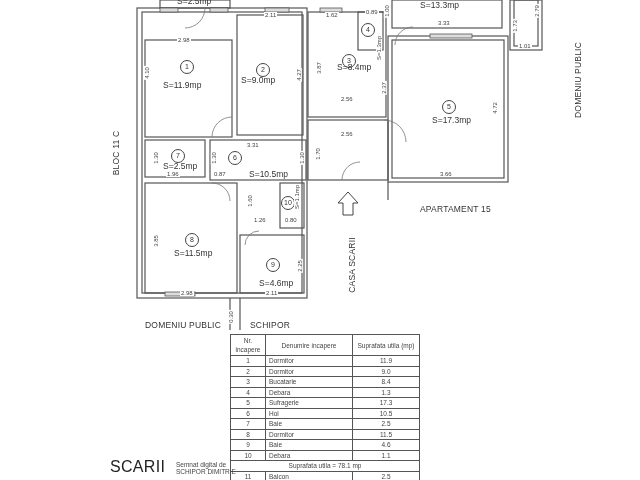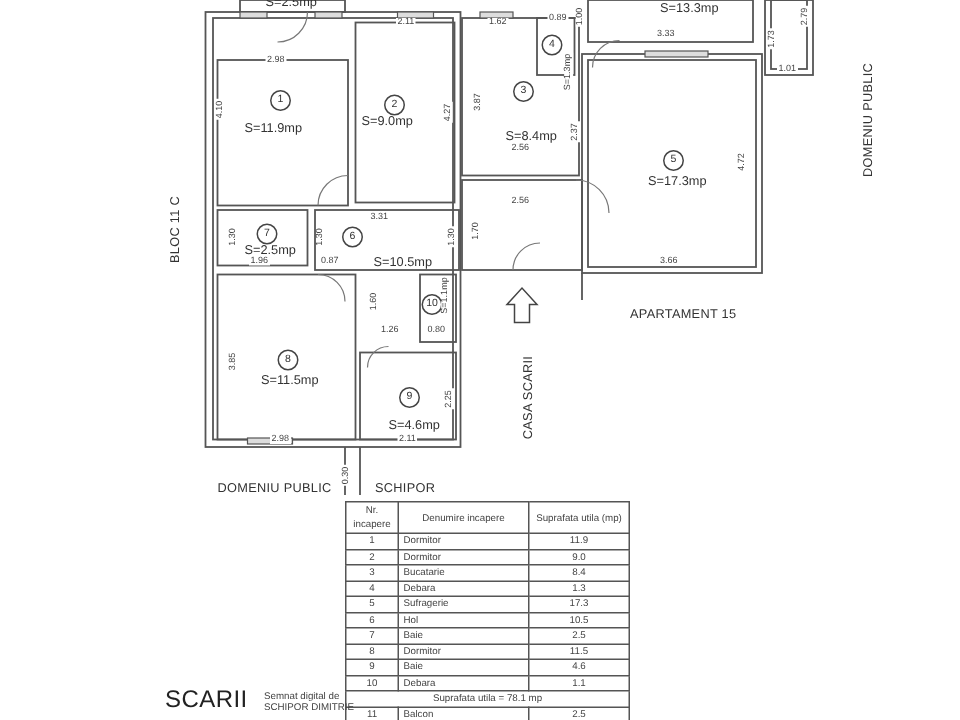--- a/index.html
+++ b/index.html
@@ -86,21 +86,21 @@
   </g>
 </svg>
 
 <div class="num" style="left:180px;top:60px">1</div>
 <div class="lbl area" style="left:163px;top:81px">S=11.9mp</div>
 
 <div class="num" style="left:256px;top:63px">2</div>
 <div class="lbl area" style="left:241px;top:76px">S=9.0mp</div>
 
 <div class="num" style="left:342px;top:54px">3</div>
-<div class="lbl area" style="left:337px;top:86px">S=8.4mp</div>
+<div class="lbl area" style="left:337px;top:63px">S=8.4mp</div>
 
 <div class="num" style="left:361px;top:23px">4</div>
 <div class="lbl dim vert" style="left:366px;top:45px">S=1.3mp</div>
 
 <div class="num" style="left:442px;top:100px">5</div>
 <div class="lbl area" style="left:432px;top:116px">S=17.3mp</div>
 
 <div class="num" style="left:228px;top:151px">6</div>
 <div class="lbl area" style="left:249px;top:170px">S=10.5mp</div>
 
@@ -109,21 +109,21 @@
 
 <div class="num" style="left:185px;top:233px">8</div>
 <div class="lbl area" style="left:174px;top:249px">S=11.5mp</div>
 
 <div class="num" style="left:266px;top:258px">9</div>
 <div class="lbl area" style="left:259px;top:279px">S=4.6mp</div>
 
 <div class="num" style="left:281px;top:196px">10</div>
 <div class="lbl dim vert" style="left:284px;top:194px">S=1.1mp</div>
 
-<div class="lbl area" style="left:440px;top:1px">S=13.3mp</div>
+<div class="lbl area" style="left:420px;top:1px">S=13.3mp</div>
 <div class="lbl area" style="left:177px;top:-3px">S=2.5mp</div>
 
 <div class="lbl dim" style="left:177px;top:37px">2.98</div>
 <div class="lbl dim vert" style="left:140px;top:70px">4.10</div>
 <div class="lbl dim" style="left:264px;top:12px">2.11</div>
 <div class="lbl dim vert" style="left:292px;top:72px">4.27</div>
 <div class="lbl dim" style="left:325px;top:12px">1.62</div>
 <div class="lbl dim vert" style="left:312px;top:65px">3.87</div>
 <div class="lbl dim" style="left:340px;top:96px">2.56</div>
 <div class="lbl dim vert" style="left:377px;top:85px">2.37</div>

